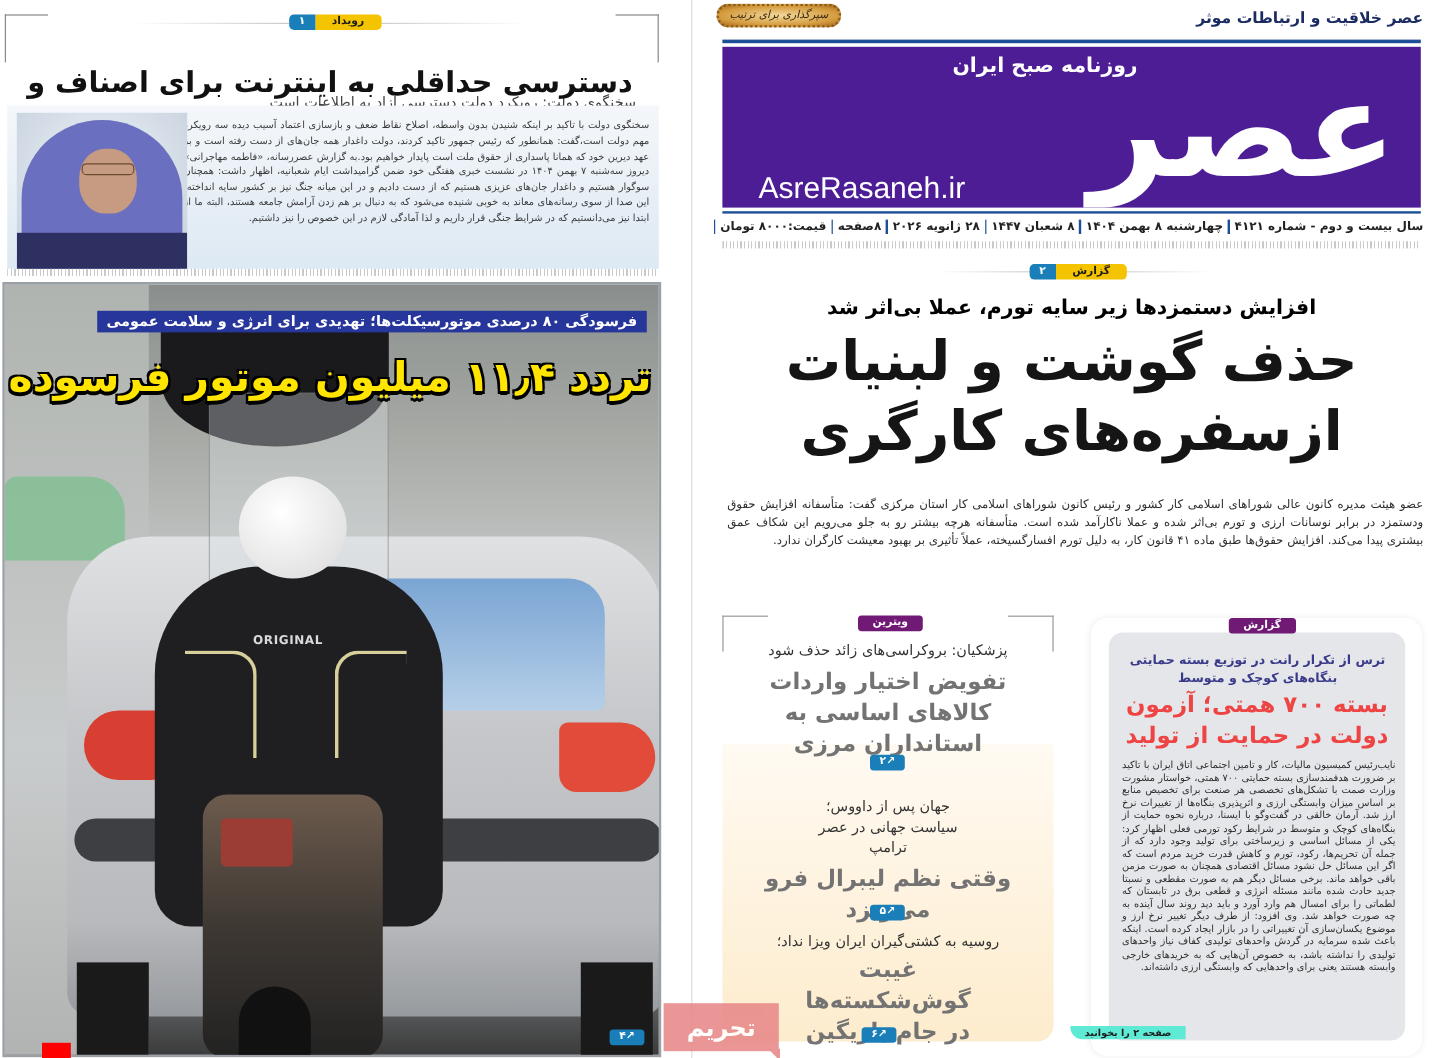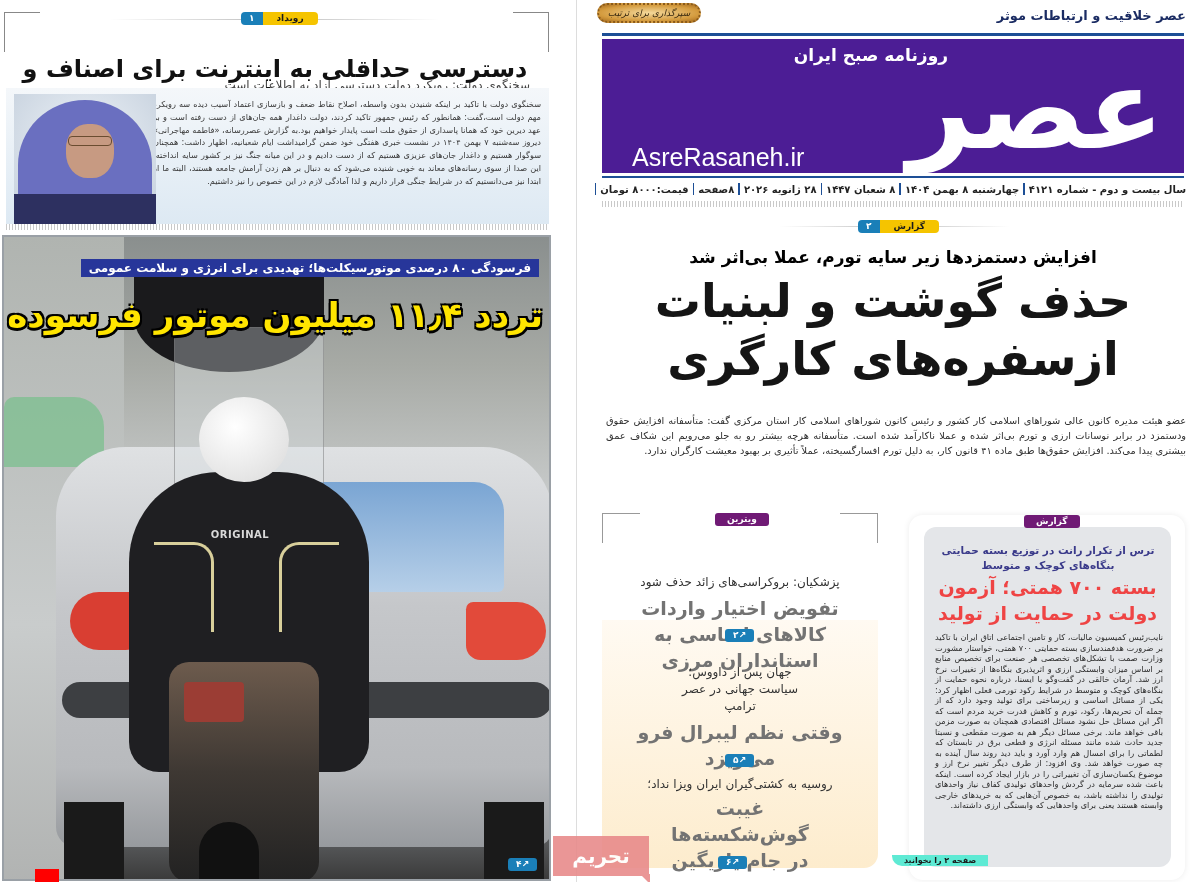--- a/index.html
+++ b/index.html
@@ -195,21 +195,21 @@
 </div>
 <div class="lead-body">عضو هیئت مدیره کانون عالی شوراهای اسلامی کار کشور و رئیس کانون شوراهای اسلامی کار استان مرکزی گفت: متأسفانه افزایش حقوق ودستمزد در برابر نوسانات ارزی و تورم بی‌اثر شده و عملا ناکارآمد شده است. متأسفانه هرچه بیشتر رو به جلو می‌رویم این شکاف عمق بیشتری پیدا می‌کند. افزایش حقوق‌ها طبق ماده ۴۱ قانون کار، به دلیل تورم افسارگسیخته، عملاً تأثیری بر بهبود معیشت کارگران ندارد.</div>
 
 <div class="vit-bg"></div>
 <div class="vit-frame">
   <div class="bl"></div>
     <div class="br"></div>
 </div>
 <div class="tag-blue" style="left:715px; top:513px;">ویترین</div>
 
-<div class="vit-item" style="top:534px;margin-top:40px;">
+<div class="vit-item" style="top:534px;">
   <div class="vit-kicker">پزشکیان: بروکراسی‌های زائد حذف شود</div>
   <div class="vit-head" style="padding:4px 12px 0;">تفویض اختیار واردات کالاهای اساسی به استانداران مرزی</div>
 </div>
 <div class="page-ref" style="left:725px; top:629px;">۲↗</div>
 
 <div class="vit-item" style="top:664px;">
   <div class="vit-kicker" style="width:140px; margin:0 auto;">جهان پس از داووس؛ سیاست جهانی در عصر ترامپ</div>
   <div class="vit-head" style="padding-top:4px;">وقتی نظم لیبرال فرو می‌ریزد</div>
 </div>
 <div class="page-ref" style="left:725px; top:754px;">۵↗</div>

